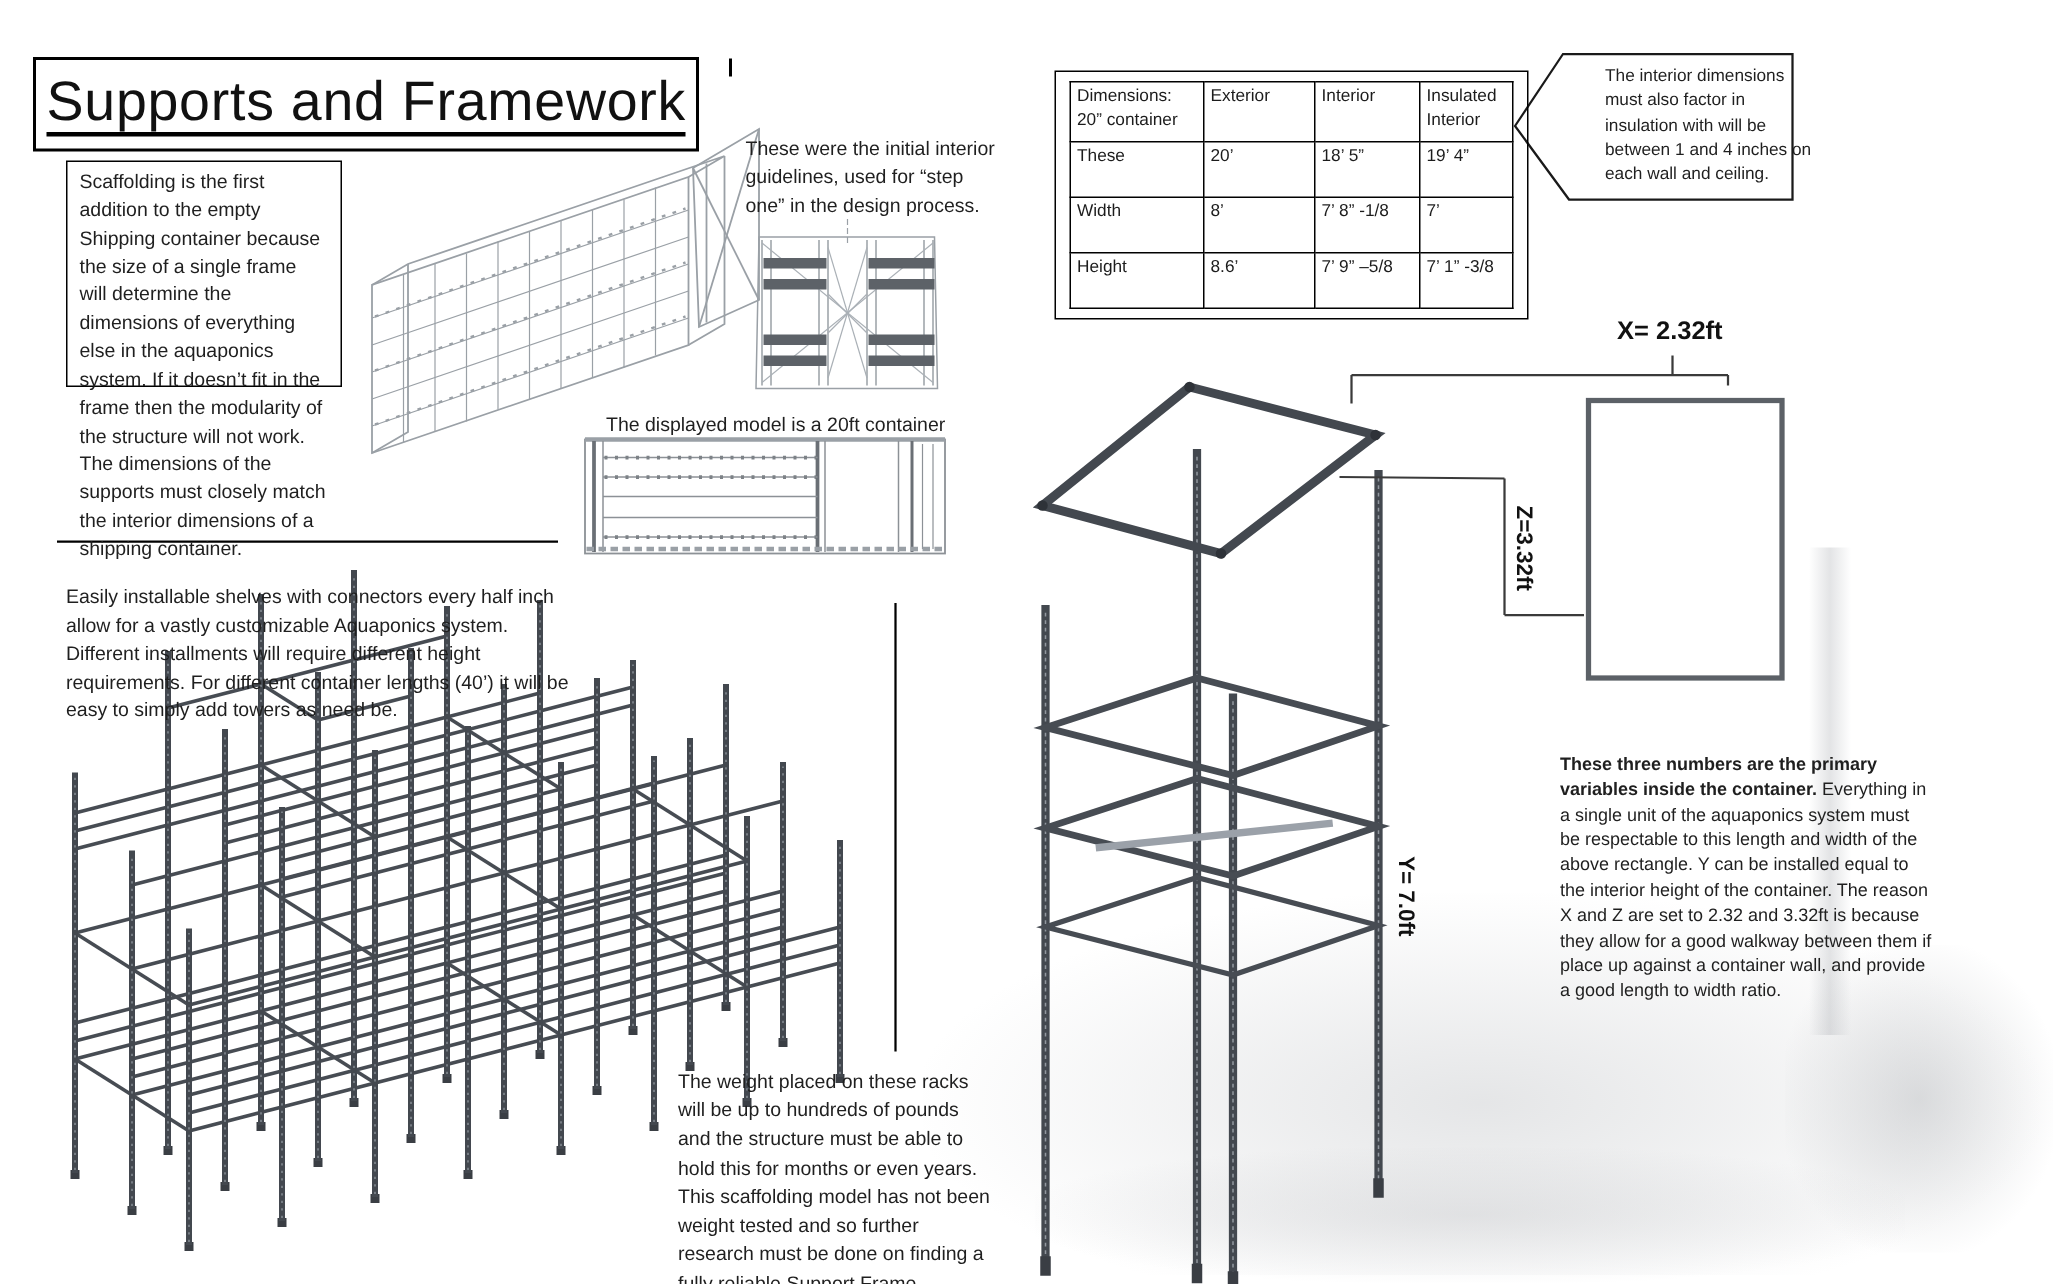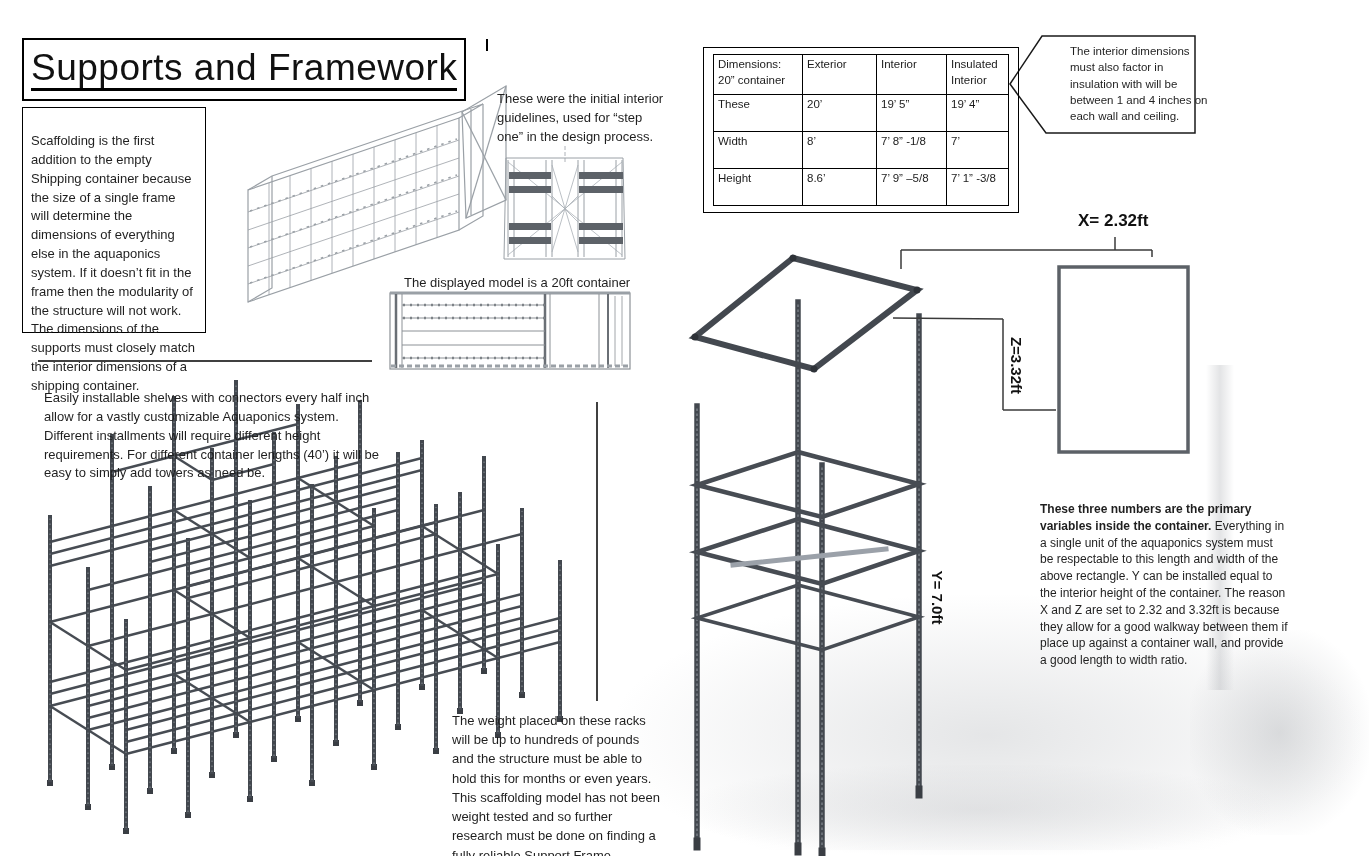--- a/index.html
+++ b/index.html
@@ -14,22 +14,22 @@
   .fog2{left:1190px;top:630px;width:179px;height:205px;
         background:radial-gradient(ellipse at 50% 50%, rgba(172,175,179,0.42), rgba(255,255,255,0) 75%);}
   .fog3{left:1206px;top:365px;width:28px;height:325px;
         background:linear-gradient(to right, rgba(255,255,255,0), rgba(168,171,176,0.32), rgba(255,255,255,0));}
   .fog4{left:690px;top:765px;width:580px;height:90px;
         background:radial-gradient(ellipse at 50% 50%, rgba(182,184,188,0.30), rgba(255,255,255,0) 75%);}
   svg.art{position:absolute;left:0;top:0;width:1369px;height:856px;pointer-events:none;}
   .title-box{left:22px;top:38px;width:440px;height:59px;border:2px solid #000;display:flex;align-items:center;}
   .title-box span{display:inline-block;margin-left:7px;font-size:37px;letter-spacing:0.5px;
         border-bottom:3px solid #000;padding-bottom:1px;line-height:1.08;color:#111;}
-  .note-box{left:22px;top:107px;width:184px;height:226px;border:1.5px solid #000;box-sizing:border-box;
-        padding:24px 8px;}
+  .note-box{left:44px;top:107px;width:184px;height:151px;border:1.5px solid #000;box-sizing:border-box;
+        padding:4px 8px;}
   .tbl-outer{left:703px;top:47px;width:316px;height:166px;border:1.5px solid #000;box-sizing:border-box;
         padding:6px 9px;background:transparent;}
   table.dims{border-collapse:collapse;width:295px;table-layout:fixed;}
   table.dims td,table.dims th{border:1px solid #000;font-weight:normal;text-align:left;
         vertical-align:top;padding:2px 4px;font-size:11.5px;line-height:1.35;}
   .dimlabel{font-weight:bold;color:#111;}
   .rot{transform:rotate(90deg);text-align:center;}
   .callout-text{left:1054px;top:43px;width:142px;font-size:11.5px;line-height:1.42;color:#1f1f1f;margin-left:16px;}
 </style>
 </head>
@@ -432,21 +432,21 @@
       <tbody>
           <tr style="height:40px">
         <th>Dimensions: 20” container</th>
         <th>Exterior</th>
         <th>Interior</th>
         <th>Insulated Interior</th>
       </tr>
       <tr style="height:37px">
         <td>These</td>
         <td>20’</td>
-        <td>19’ 5”</td>
+        <td>18’ 5”</td>
         <td>19’ 4”</td>
       </tr>
       <tr style="height:37px">
         <td>Width</td>
         <td>8’</td>
         <td>7’ 8” -1/8</td>
         <td>7’</td>
       </tr>
       <tr style="height:37px">
         <td>Height</td>

